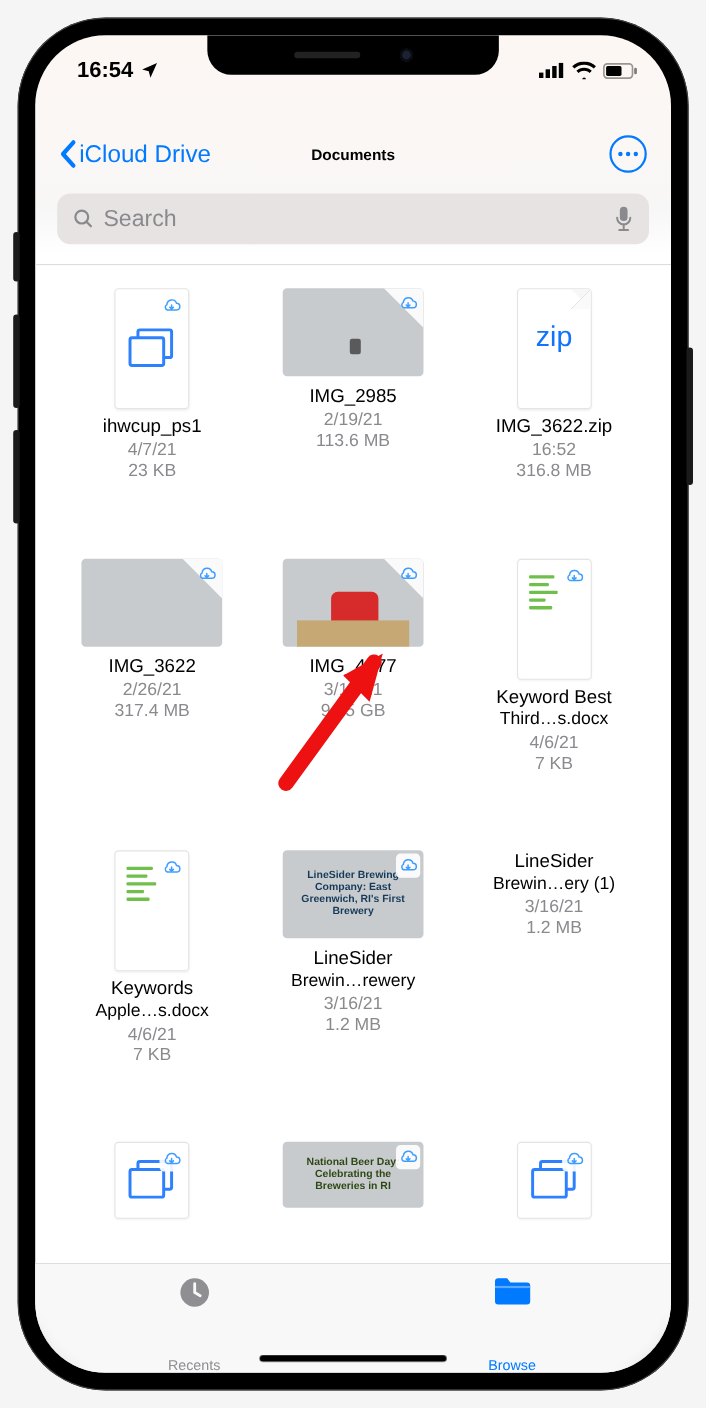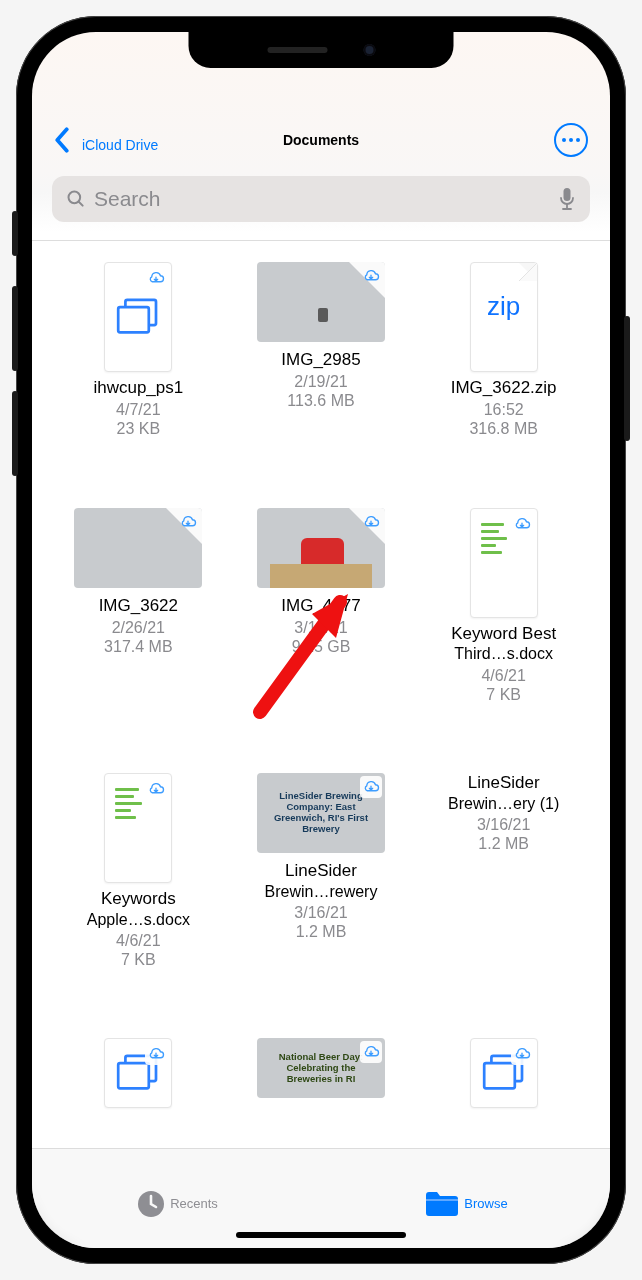--- a/index.html
+++ b/index.html
@@ -56,21 +56,21 @@
   }
   .status-left { display:flex; align-items:center; gap:6px; }
   .status-right { display:flex; align-items:center; gap:6px; }
   .status-right svg { display:block; }
 
   .nav {
     position:absolute; top:80px; left:0; right:0; height:56px;
     display:flex; align-items:center; justify-content:space-between;
     padding: 0 22px;
   }
-  .back-btn { display:flex; align-items:flex-end; color:#007aff; font-size:14px; gap:12px; }
+  .back-btn { display:flex; align-items:flex-end; color:#007aff; font-size:22px; gap:2px; }
   .nav-title { font-size:14px; font-weight:600; color:#000; position:absolute; left:50%; transform:translateX(-50%); }
   .more-btn {
     width:34px; height:34px; border:2px solid #007aff; border-radius:50%;
     display:flex; align-items:center; justify-content:center; color:#007aff;
     font-weight:700; letter-spacing:1.5px; font-size:9px;
   }
   .more-btn span { display:flex; gap:3px;}
   .more-btn i { width:4px;height:4px;background:#007aff;border-radius:50%; display:block;}
 
   .search {
@@ -173,21 +173,21 @@
   .fdate { font-size:16px; color:#8a8a8e; margin-top:3px; }
   .fsize { font-size:16px; color:#8a8a8e; margin-top:1px; }
 
   .tabbar {
     position:absolute; bottom:0; left:0; right:0; height:100px;
     background:rgba(248,248,248,.94);
     border-top:1px solid #dcdcdc;
     display:flex;
     backdrop-filter: blur(6px);
   }
-  .tab { flex:1; display:flex; flex-direction:row; align-items:center; justify-content:center; padding-top:10px; gap:3px;}
+  .tab { flex:1; display:flex; flex-direction:column; align-items:center; justify-content:space-between; padding-top:10px; gap:3px;}
   .tab .tlabel{ font-size:13px; }
   .tab.inactive { color:#8e8e93; }
   .tab.active { color:#007aff; }
   .home-ind { position:absolute; bottom:10px; left:50%; transform:translateX(-50%); width:170px; height:6px; background:#000; border-radius:4px; }
 
   
   .arrow {
     position:absolute;
     left:208px; top:562px;
     width:120px; height:130px;
@@ -203,20 +203,44 @@
   <div class="side-btn sb-left2"></div>
   <div class="side-btn sb-left3"></div>
   <div class="side-btn sb-right"></div>
 
   <div class="screen">
     <div class="notch">
       <div class="grille"></div>
         <div class="cam"></div>
     </div>
 
+    <div class="status-bar">
+      <div class="status-left">
+        <span>16:54</span>
+        <svg width="18" height="18" viewBox="0 0 24 24" fill="#000">
+            <path d="M3 11l18-8-8 18-2-8-8-2z"></path>
+          </svg>
+      </div>
+      <div class="status-right">
+        <svg width="24" height="14" viewBox="0 0 24 14">
+            <rect x="0" y="9" width="4" height="5" fill="#000"></rect>
+            <rect x="6" y="6" width="4" height="8" fill="#000"></rect>
+            <rect x="12" y="3" width="4" height="11" fill="#000"></rect>
+            <rect x="18" y="0" width="4" height="14" fill="#000"></rect>
+          </svg>
+        <svg width="22" height="16" viewBox="0 0 22 16" fill="#000">
+            <path d="M11 14.5a1.7 1.7 0 100 3.4 1.7 1.7 0 000-3.4zM11 0C6.8 0 3 1.6.2 4.2l2 2C4.5 4 7.6 2.8 11 2.8s6.5 1.2 8.8 3.4l2-2C19 1.6 15.2 0 11 0zm0 5.6c-2.7 0-5.1 1-7 2.7l2 2c1.3-1.2 3.1-2 5-2s3.7.8 5 2l2-2c-1.9-1.7-4.3-2.7-7-2.7z"></path>
+          </svg>
+        <svg width="32" height="15" viewBox="0 0 32 15">
+            <rect x="1" y="1" width="26" height="13" rx="3" fill="none" stroke="#000" stroke-width="1.5" opacity=".4"></rect>
+            <rect x="3" y="3" width="14" height="9" rx="1.5" fill="#000"></rect>
+            <rect x="28.5" y="4.5" width="2.5" height="6" rx="1.2" fill="#000" opacity=".5"></rect>
+          </svg>
+      </div>
+    </div>
 
     <div class="nav">
       <div class="back-btn">
         <svg width="16" height="26" viewBox="0 0 12 22" fill="none" stroke="#007aff" stroke-width="3.2" stroke-linecap="round" stroke-linejoin="round">
             <path d="M10 2 2 11l8 9"></path>
           </svg>
         <span>iCloud Drive</span>
       </div>
       <div class="nav-title">Documents</div>
       <div class="more-btn">

